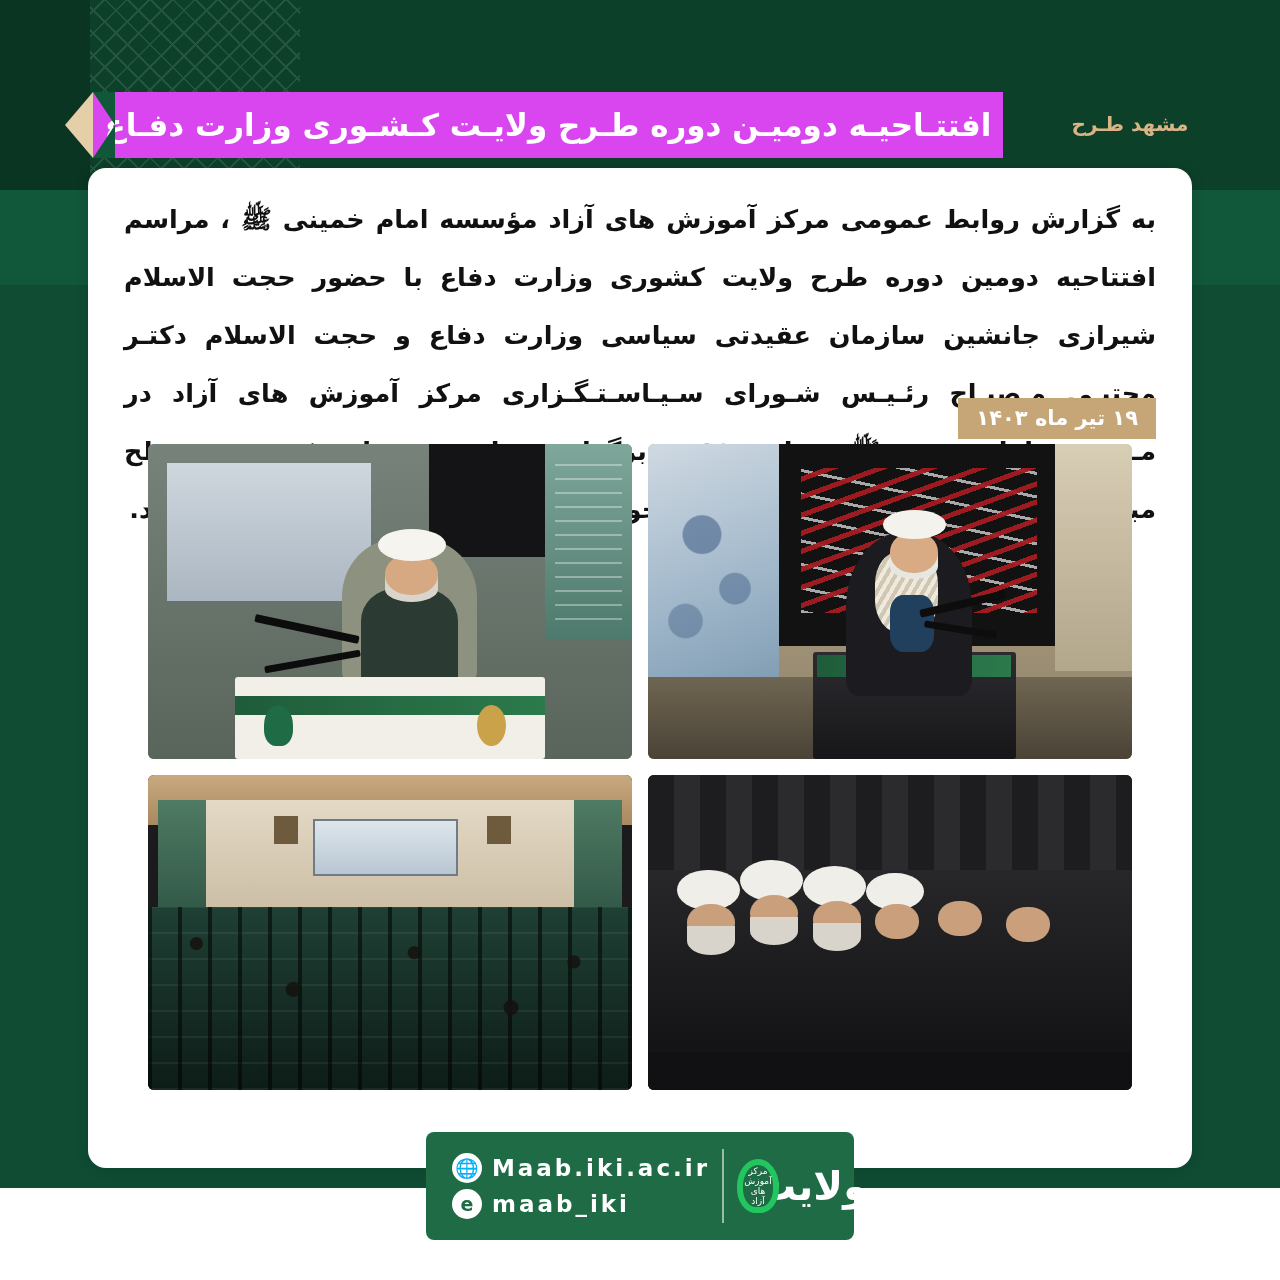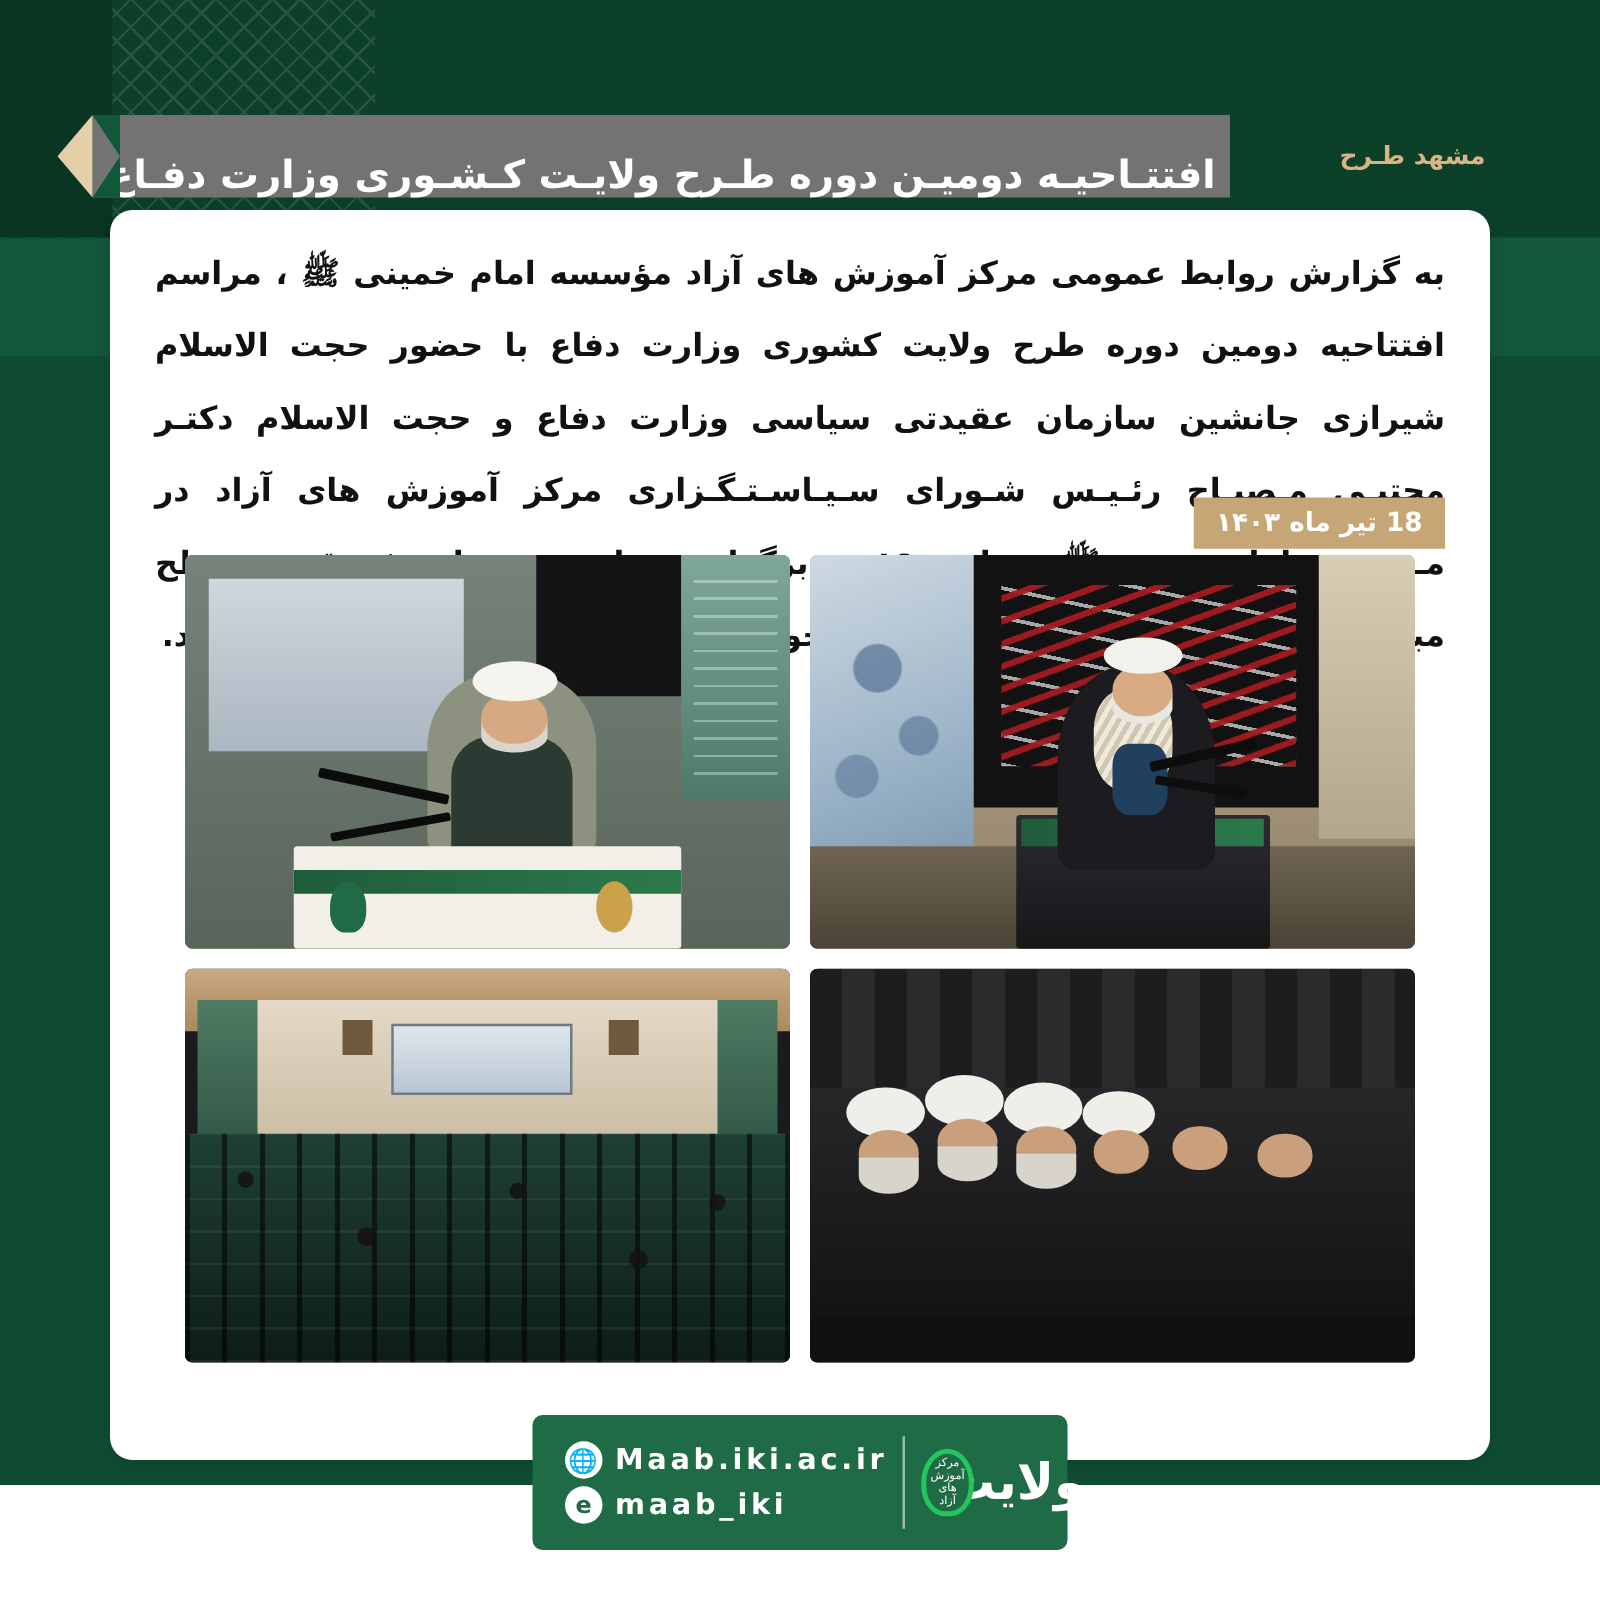--- a/index.html
+++ b/index.html
@@ -66,25 +66,25 @@
     width: 220px;
     text-align: center;
     color: #d8b487;
     font-size: 20px;
     font-weight: bold;
     letter-spacing: 0px;
     direction: rtl;
   }
   .title-bar {
     position: absolute;
-    right: 296px; top: 92px;
+    right: 277px; top: 92px;
     width: 910px; height: 66px;
-    background: #737373;
+    background: #d946ef;
     display: flex;
-    align-items: flex-end;
+    align-items: center;
     justify-content: center;
   }
   .title-bar .ribbon-left {
     position: absolute;
     left: -28px; top: 0;
     width: 0; height: 0;
     border-top: 33px solid transparent;
     border-bottom: 33px solid transparent;
     border-right: 28px solid #e5cfa8;
   }
@@ -389,21 +389,21 @@
     color: #ffffff;
     font-size: 40px;
     display: flex; align-items: center; justify-content: center;
     direction: rtl;
     font-weight: bold;
   }
   .logo-seal {
     width: 42px; height: 54px;
     border-radius: 50% 50% 45% 45%;
     background: #1f6b45;
-    border: 4px solid #22c55e;
+    border: 6px solid #22c55e;
     display: flex; align-items: center; justify-content: center;
     color: #ffffff;
     font-size: 9px;
     text-align: center;
     line-height: 10px;
     padding: 2px;
     direction: rtl;
   }
   .divider-v {
     width: 2px; height: 74px;
@@ -451,21 +451,21 @@
   <div class="title-bar">
     <span class="ribbon-left"></span>
     <span class="ribbon-notch"></span>
     <span class="title-text">افتتـاحیـه دومیـن دوره طـرح ولایـت کـشـوری وزارت دفـاع</span>
   </div>
 
   <div class="card">
 
     <p class="body-text">به گزارش روابط عمومی مرکز آموزش های آزاد مؤسسه امام خمینی ﷺ ، مراسم افتتاحیه دومین دوره طرح ولایت کشوری وزارت دفاع با حضور حجت الاسلام شیرازی جانشین سازمان عقیدتی سیاسی وزارت دفاع و حجت الاسلام دکتـر مجتبـی مـصبـاح رئـیـس شـورای سـیـاسـتـگـزاری مرکز آموزش های آزاد در مـجـتـمـع امام خمینی ﷺ در تاریخ ۱۹ تیر برگزار شد. این دوره با هدف تقویت سطح مبانی اندیشه اسلامی با حضور ۳۰۰ نفر خواهر و برادر در مشهد مقدس برگزار شد.</p>
 
-    <div class="date-badge">18 تیر ماه ۱۴۰۳</div>
+    <div class="date-badge">۱۹ تیر ماه ۱۴۰۳</div>
 
     <div class="grid">
 
       <div class="photo p1">
         <div class="bluewall"></div>
         <div class="banner"></div>
         <div class="rightwall"></div>
         <div class="floor"></div>
         <div class="podium"></div>
         <div class="podium-strip"></div>

